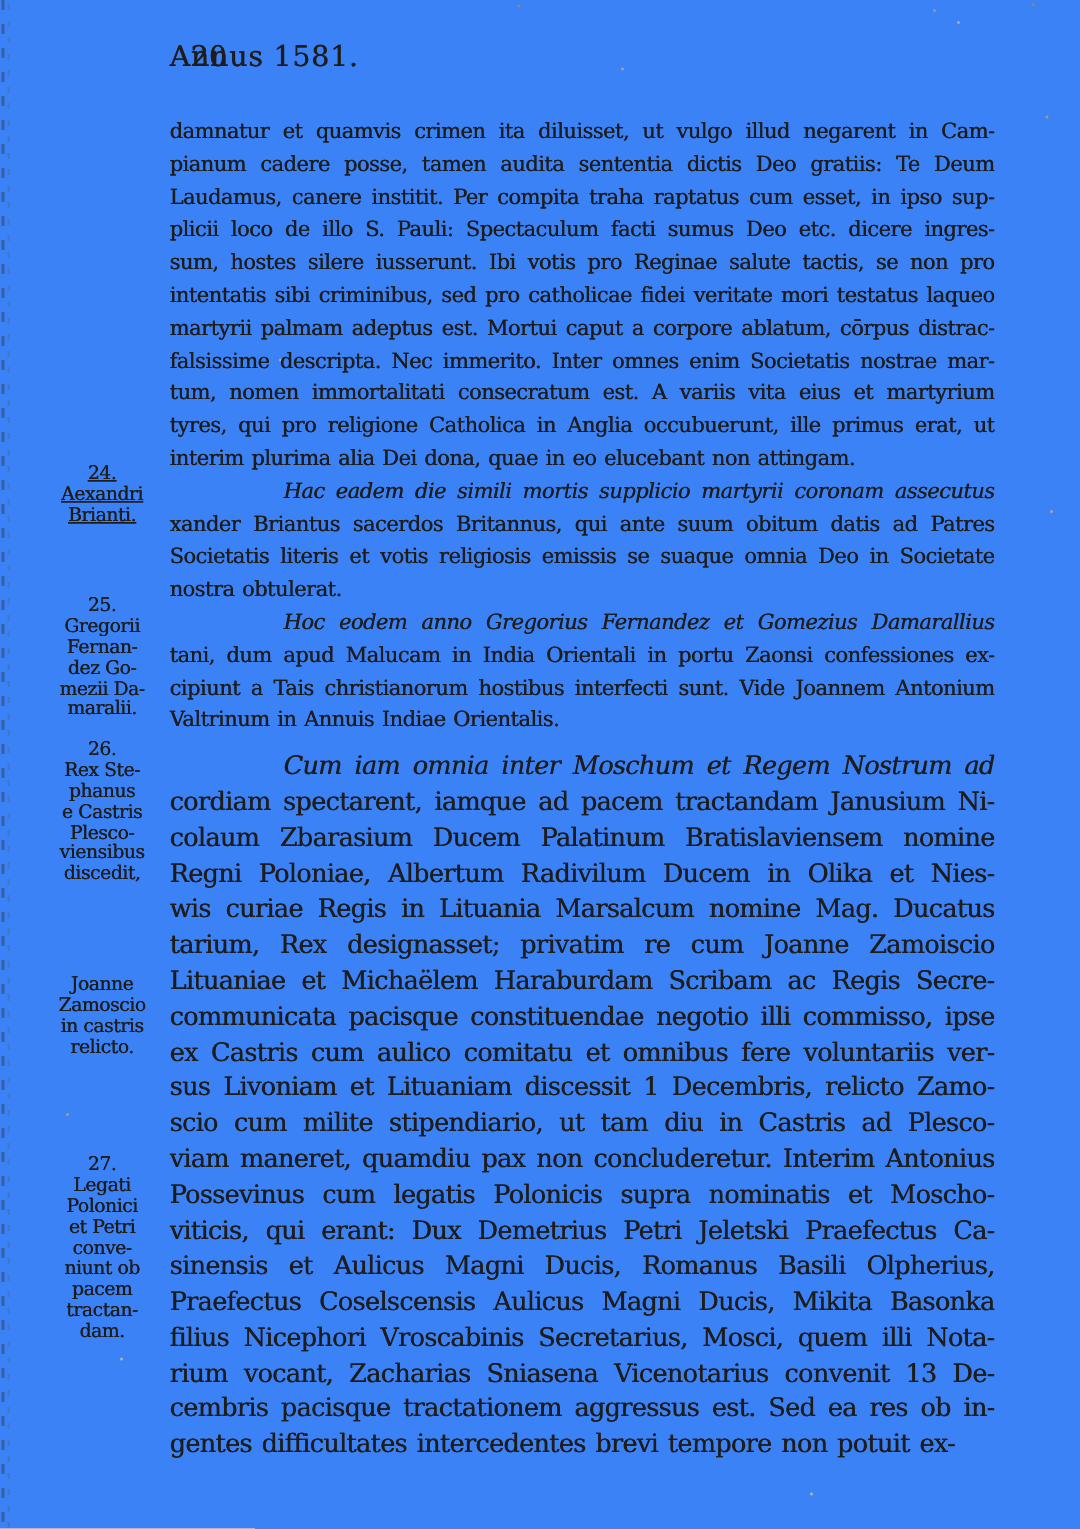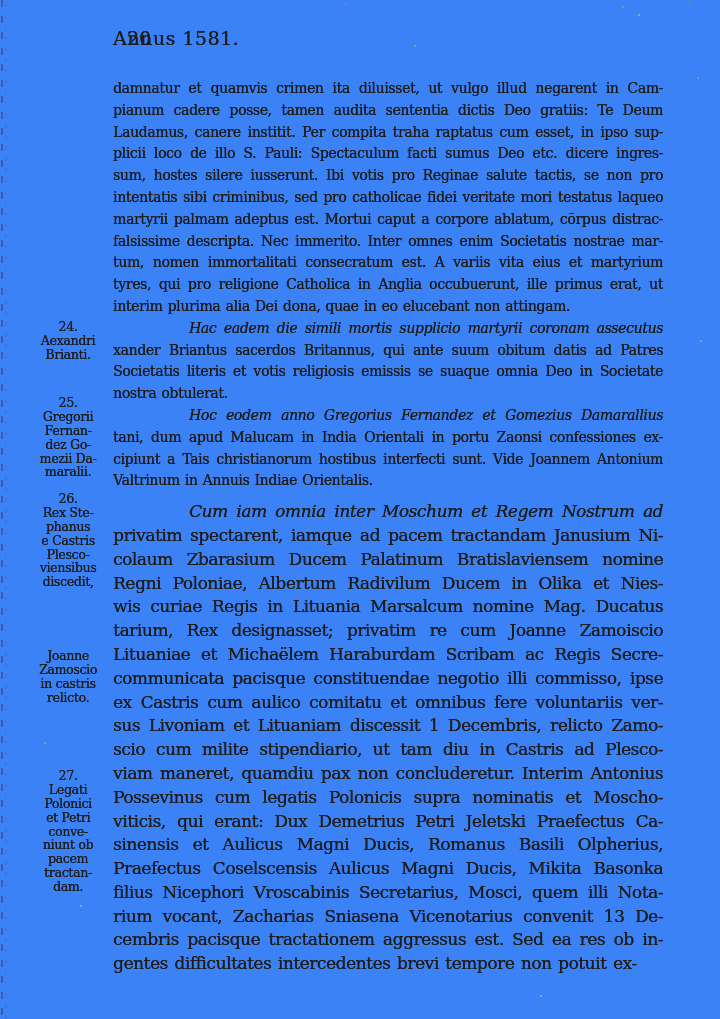--- a/index.html
+++ b/index.html
@@ -39,21 +39,21 @@
   .p-small .line { height:21.8px; }
   .p-large .line { height:23.8px; }
   .para .line:last-child { text-align-last:left; }
   .para.indent .line:first-child { text-indent:76px;font-style:italic; }
 
   .mnote {
     position:absolute; left:26px; width:84px;
     font-size:12.5px; line-height:13.9px; letter-spacing:-0.3px;
   }
   .mnote .line { text-align:center; text-align-last:center; height:13.9px; overflow:hidden; }
-  #note-24 { top:320px; }
+  #note-24 { top:308px;text-decoration:underline; }
   #note-25 { top:396px; }
   #note-26 { top:492px; }
   #note-joanne { top:649px; }
   #note-27 { top:769px; }
 </style>
 </head>
 <body>
 
 <div class="page">
   <div class="edge-artifact"></div>
@@ -125,21 +125,21 @@
         <div class="line">nostra obtulerat.</div>
       </div>
     <div class="para p-small indent">
         <div class="line">Hoc eodem anno Gregorius Fernandez et Gomezius Damarallius Lusi-</div>
         <div class="line">tani, dum apud Malucam in India Orientali in portu Zaonsi confessiones ex-</div>
         <div class="line">cipiunt a Tais christianorum hostibus interfecti sunt. Vide Joannem Antonium</div>
         <div class="line">Valtrinum in Annuis Indiae Orientalis.</div>
       </div>
     <div class="para p-large indent">
         <div class="line">Cum iam omnia inter Moschum et Regem Nostrum ad con-</div>
-        <div class="line">privatim spectarent, iamque ad pacem tractandam Janusium Ni-</div>
+        <div class="line">cordiam spectarent, iamque ad pacem tractandam Janusium Ni-</div>
         <div class="line">colaum Zbarasium Ducem Palatinum Bratislaviensem nomine</div>
         <div class="line">Regni Poloniae, Albertum Radivilum Ducem in Olika et Nies-</div>
         <div class="line">wis curiae Regis in Lituania Marsalcum nomine Mag. Ducatus</div>
         <div class="line">tarium, Rex designasset; privatim re cum Joanne Zamoiscio</div>
         <div class="line">Lituaniae et Michaëlem Haraburdam Scribam ac Regis Secre-</div>
         <div class="line">communicata pacisque constituendae negotio illi commisso, ipse</div>
         <div class="line">ex Castris cum aulico comitatu et omnibus fere voluntariis ver-</div>
         <div class="line">sus Livoniam et Lituaniam discessit 1 Decembris, relicto Zamo-</div>
         <div class="line">scio cum milite stipendiario, ut tam diu in Castris ad Plesco-</div>
         <div class="line">viam maneret, quamdiu pax non concluderetur. Interim Antonius</div>

